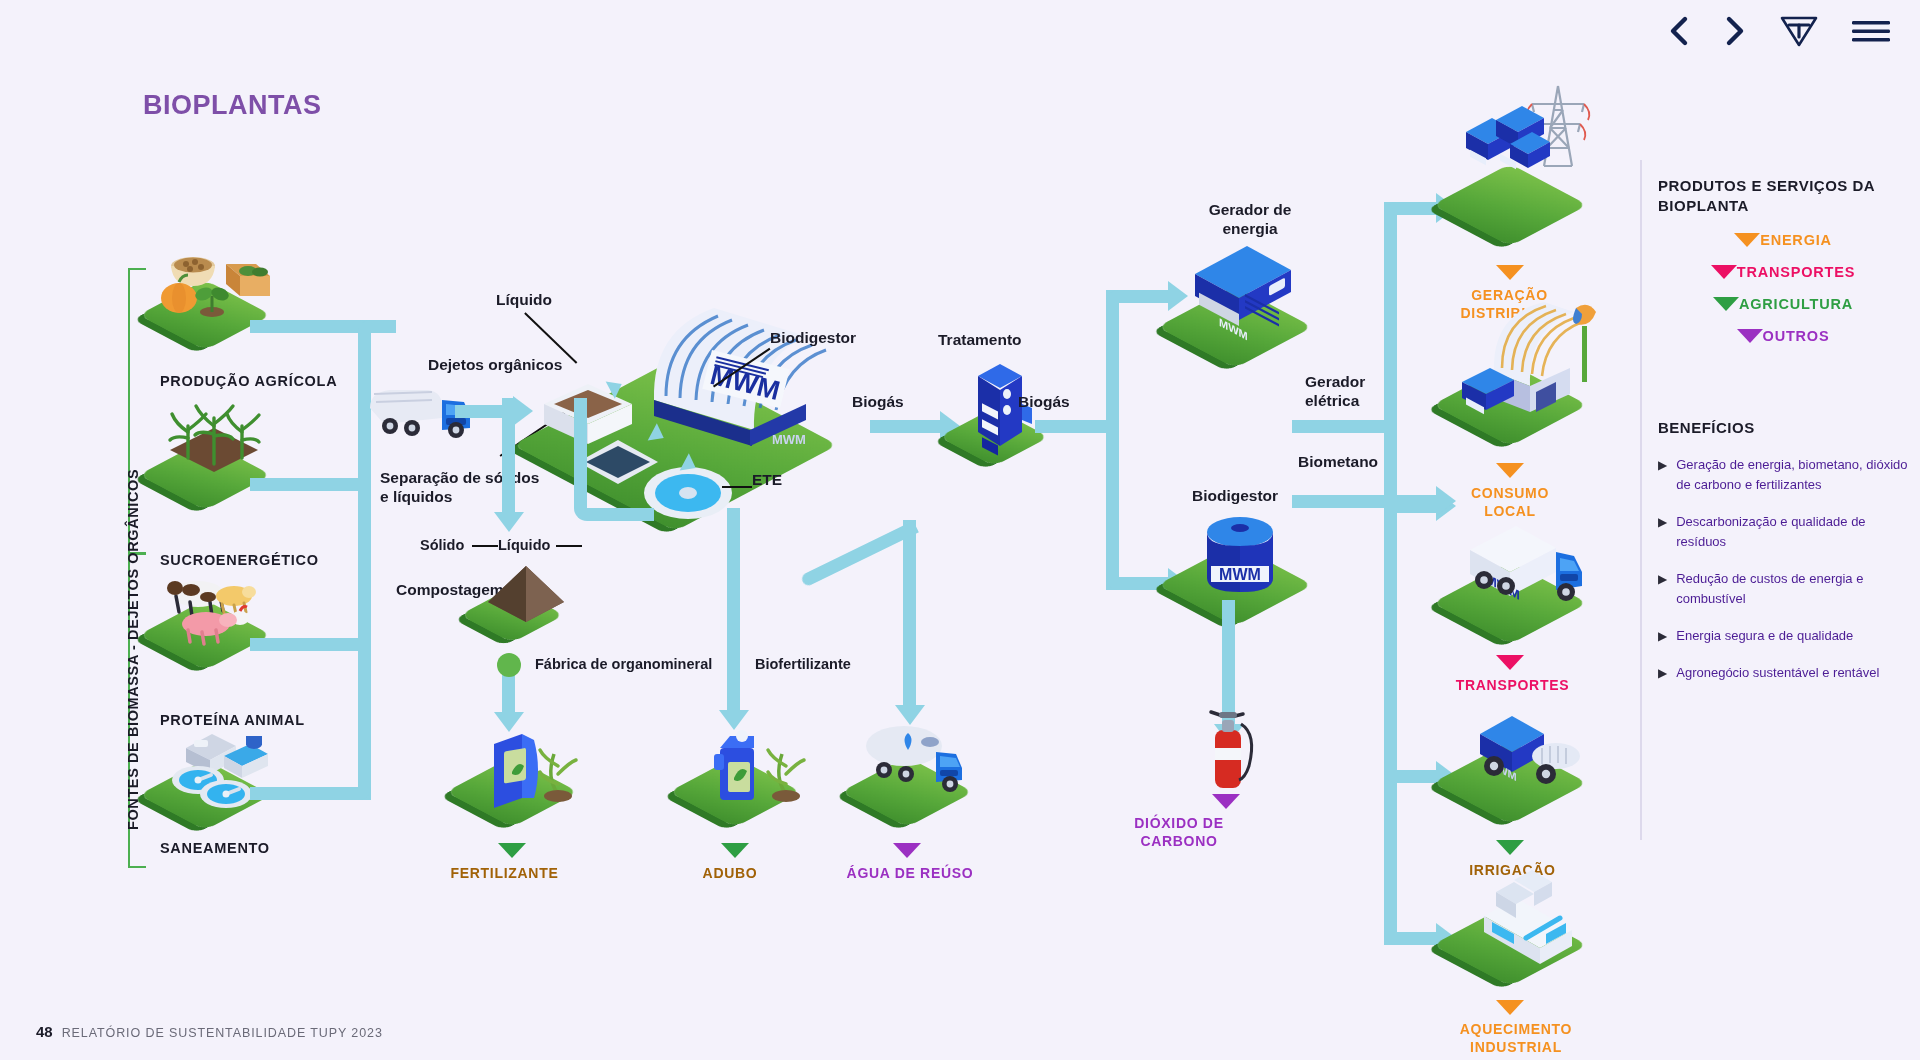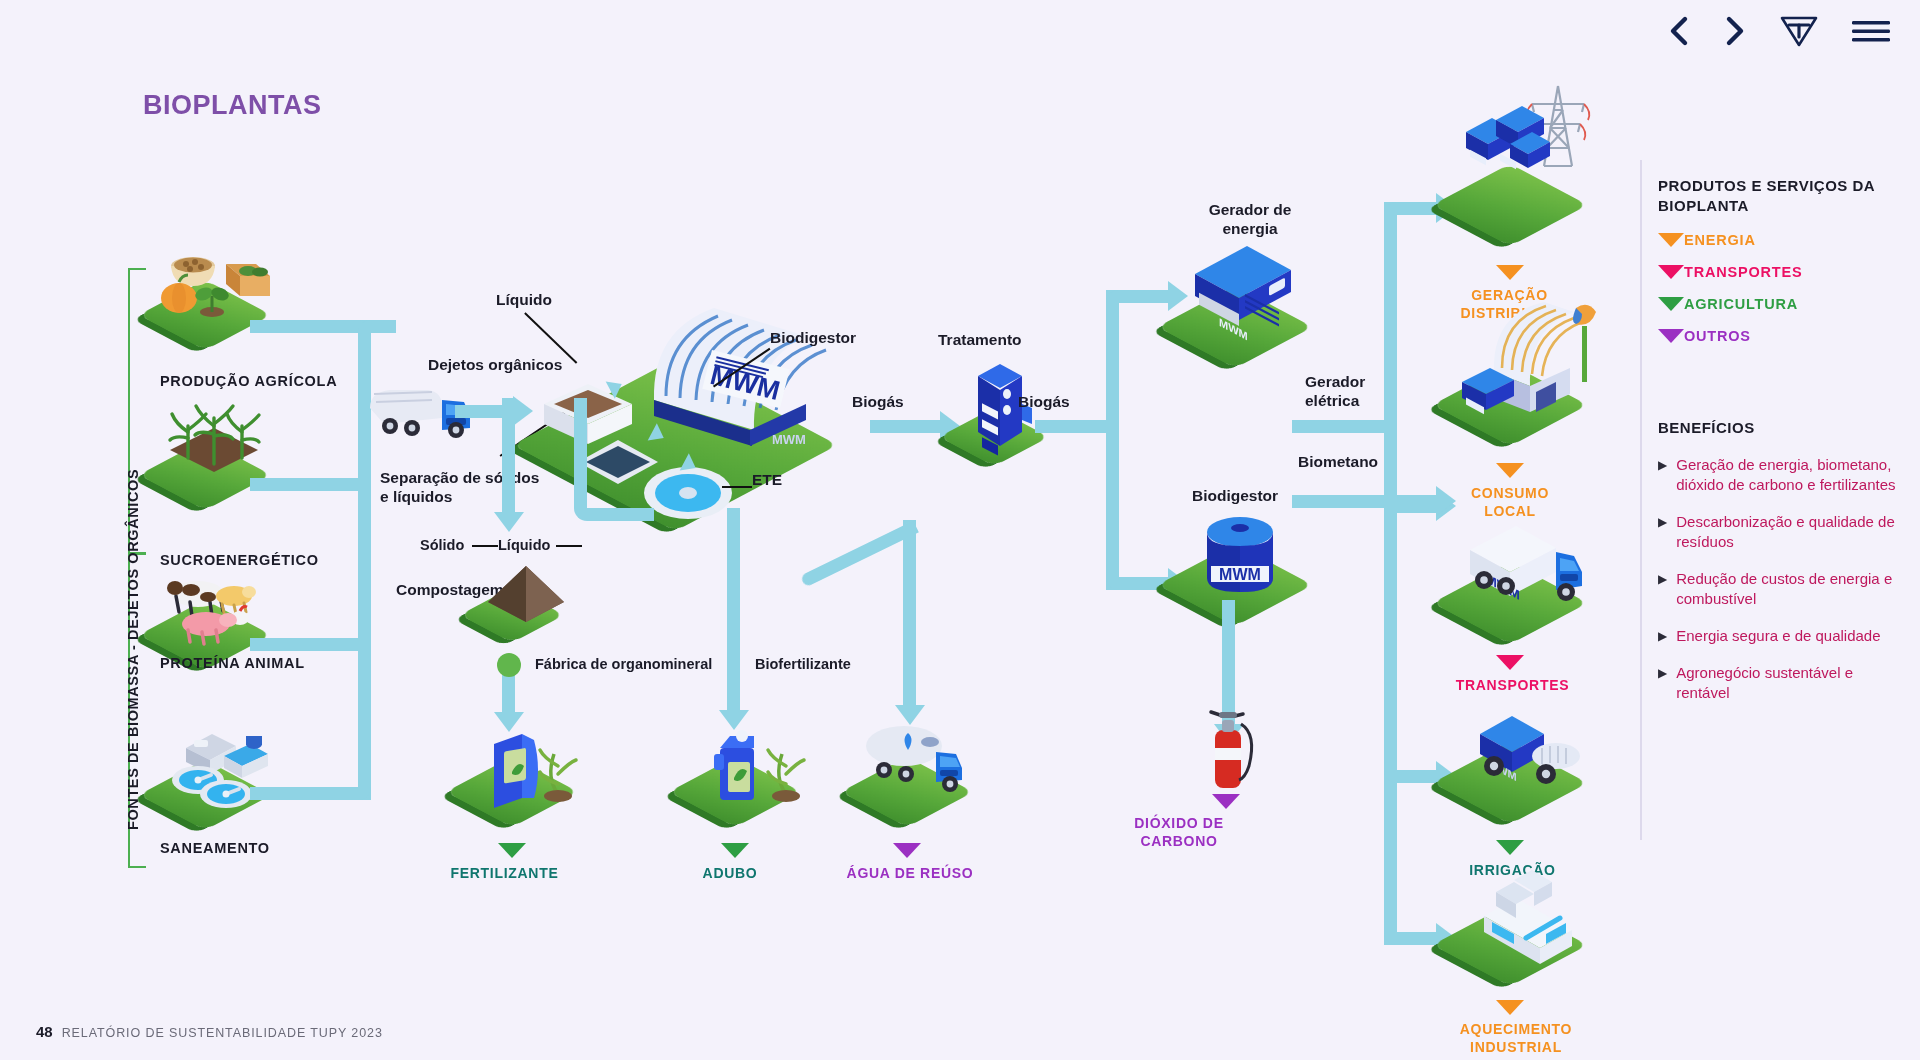--- a/index.html
+++ b/index.html
@@ -41,21 +41,21 @@
 
   
   .lbl { position:absolute; font-size:15.5px; font-weight:bold; color:#1b1b28; line-height:19px; }
   .lbl.sm { font-size:14.5px; }
   .src-name { position:absolute; font-size:14.5px; font-weight:bold; letter-spacing:.7px; color:#1b1b28; }
 
   
   .outlbl { position:absolute; text-align:center; font-size:14px; font-weight:bold; letter-spacing:.7px; line-height:18px; }
   .outlbl.energia { color:#f59120; }
   .outlbl.transportes { color:#ec1064; }
-  .outlbl.agricultura { color:#0f766e; }
+  .outlbl.agricultura { color:#a16207; }
   .outlbl.outros { color:#9b30c2; }
 
   
   .tri { position:absolute; width:0; height:0; border-left:14px solid transparent; border-right:14px solid transparent; }
   .tri.energia { border-top:15px solid #f59120; }
   .tri.transportes { border-top:15px solid #ec1064; }
   .tri.agricultura { border-top:15px solid #2e9e43; }
   .tri.outros { border-top:15px solid #9b30c2; }
 
   
@@ -79,26 +79,26 @@
   .arrowR { position:absolute; width:0;height:0;
             border-top:15px solid transparent; border-bottom:15px solid transparent; border-left:20px solid #8fd3e4;}
   .arrowD { position:absolute; width:0;height:0;
             border-left:15px solid transparent; border-right:15px solid transparent; border-top:20px solid #8fd3e4;}
   .leader { position:absolute; background:#111; height:1.6px; transform-origin:left center; }
 
   
   .rail { position:absolute; left:1640px; top:160px; width:2px; height:680px; background:#ddd9ec; }
   .rcol { position:absolute; left:1658px; width:250px; }
   .rtitle { font-size:15px; font-weight:bold; letter-spacing:.5px; color:#1b1b28; line-height:20px; }
-  .legend-row { display:flex; align-items:center; gap:0; margin-top:16px; }
+  .legend-row { display:flex; align-items:center; gap:0; margin-top:16px;justify-content:center; }
   .legend-tri { width:0;height:0;border-left:13px solid transparent;border-right:13px solid transparent; }
   .legend-txt { font-size:14.5px; font-weight:bold; letter-spacing:.8px; }
   .ben-item { display:flex; gap:9px; margin-top:17px; }
   .ben-bullet { color:#2b2b38; font-size:12px; line-height:20px; }
-  .ben-text { font-size:15px; line-height:20px; color:#be185d; }
+  .ben-text { font-size:13px; line-height:20px; color:#4c1d95; }
 
   
   .footer { position:absolute; left:36px; bottom:20px; display:flex; align-items:baseline; gap:9px; }
   .fnum { font-size:15px; font-weight:bold; color:#1b1b28; }
   .ftxt { font-size:12.5px; letter-spacing:.9px; color:#6a6a78; }
 </style>
 </head>
 <body>
 
 <div class="page">
@@ -199,21 +199,21 @@
     <ellipse cx="25" cy="26" rx="8" ry="7" fill="#5b3a22"></ellipse>
     <ellipse cx="84" cy="34" rx="18" ry="10" fill="#f3c96a"></ellipse>
     <ellipse cx="99" cy="30" rx="7" ry="6" fill="#f7dd9c"></ellipse>
     <path d="M72 42 l2 9 M84 43 l2 9 M94 41 l2 9" stroke="#c9a14a" stroke-width="3" stroke-linecap="round"></path>
     <ellipse cx="90" cy="56" rx="9" ry="7" fill="#f4f4f6"></ellipse>
     <path d="M90 49 q3 -6 7 -4" stroke="#e03a2f" stroke-width="3" fill="none"></path>
     <ellipse cx="56" cy="62" rx="24" ry="12" fill="#f39aa8"></ellipse>
     <ellipse cx="78" cy="58" rx="9" ry="7" fill="#f7b3bd"></ellipse>
     <path d="M38 68 l2 12 M52 70 l2 12 M66 68 l2 12" stroke="#e07f8e" stroke-width="3.5" stroke-linecap="round"></path>
   </svg>
-  <div class="src-name" style="left:160px; top:655px;">PROTEÍNA ANIMAL</div>
+  <div class="src-name" style="left:160px; top:712px;">PROTEÍNA ANIMAL</div>
 
   <div class="tile" style="left:158px; top:748px; width:94px; height:94px;">
     <div class="pad"></div>
   </div>
   <svg style="position:absolute;left:150px;top:718px;width:130px;height:100px" viewBox="0 0 130 100">
     <path d="M36 30 L62 16 L86 28 L60 42 Z" fill="#cfd6e4"></path>
     <path d="M36 30 l0 14 l24 12 l0 -14 z" fill="#b6bfd2"></path>
     <path d="M60 42 l26 -14 l0 14 l-26 14 z" fill="#dfe5ef"></path>
     <rect x="44" y="22" width="14" height="7" rx="2" fill="#eef2f8"></rect>
     <path d="M74 38 L100 26 L118 36 L92 48 Z" fill="#3aa9e8"></path>

